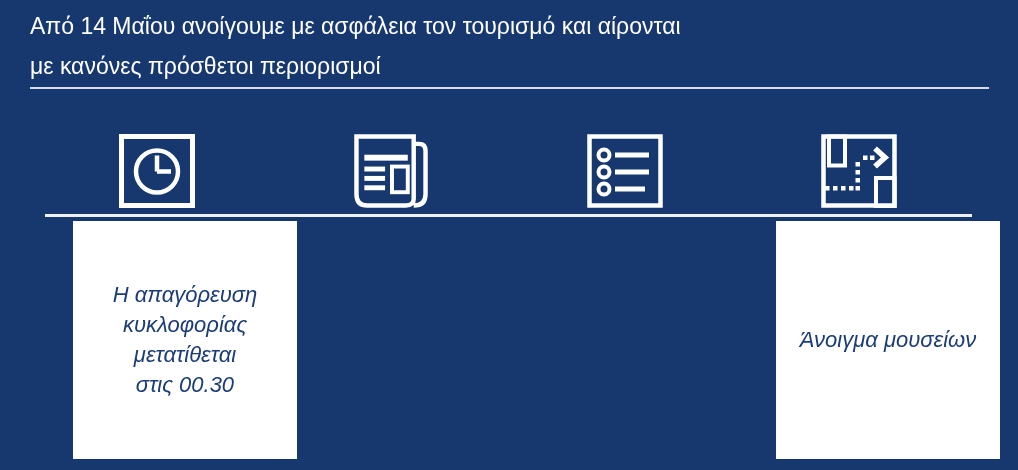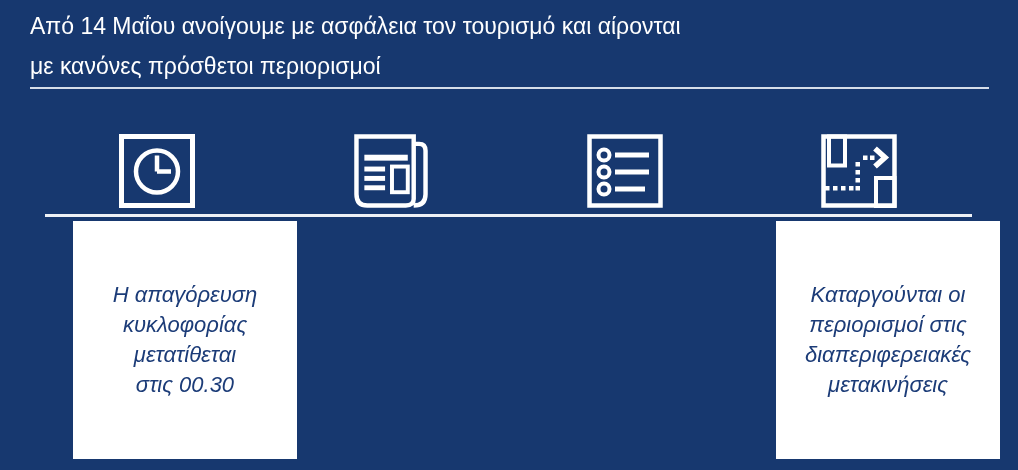--- a/index.html
+++ b/index.html
@@ -125,18 +125,15 @@
 <div class="row-line"></div>
 
 <div class="cards">
   <div class="card">
     <div class="card-text">Η απαγόρευση
 κυκλοφορίας
 μετατίθεται
 στις 00.30</div>
   </div>
   <div class="card">
-    <div class="card-text">Καταργούνται οι
-περιορισμοί στις
-διαπεριφερειακές
-μετακινήσεις</div>
+    <div class="card-text">Άνοιγμα μουσείων</div>
   </div>
 </div>
 
 </body></html>

